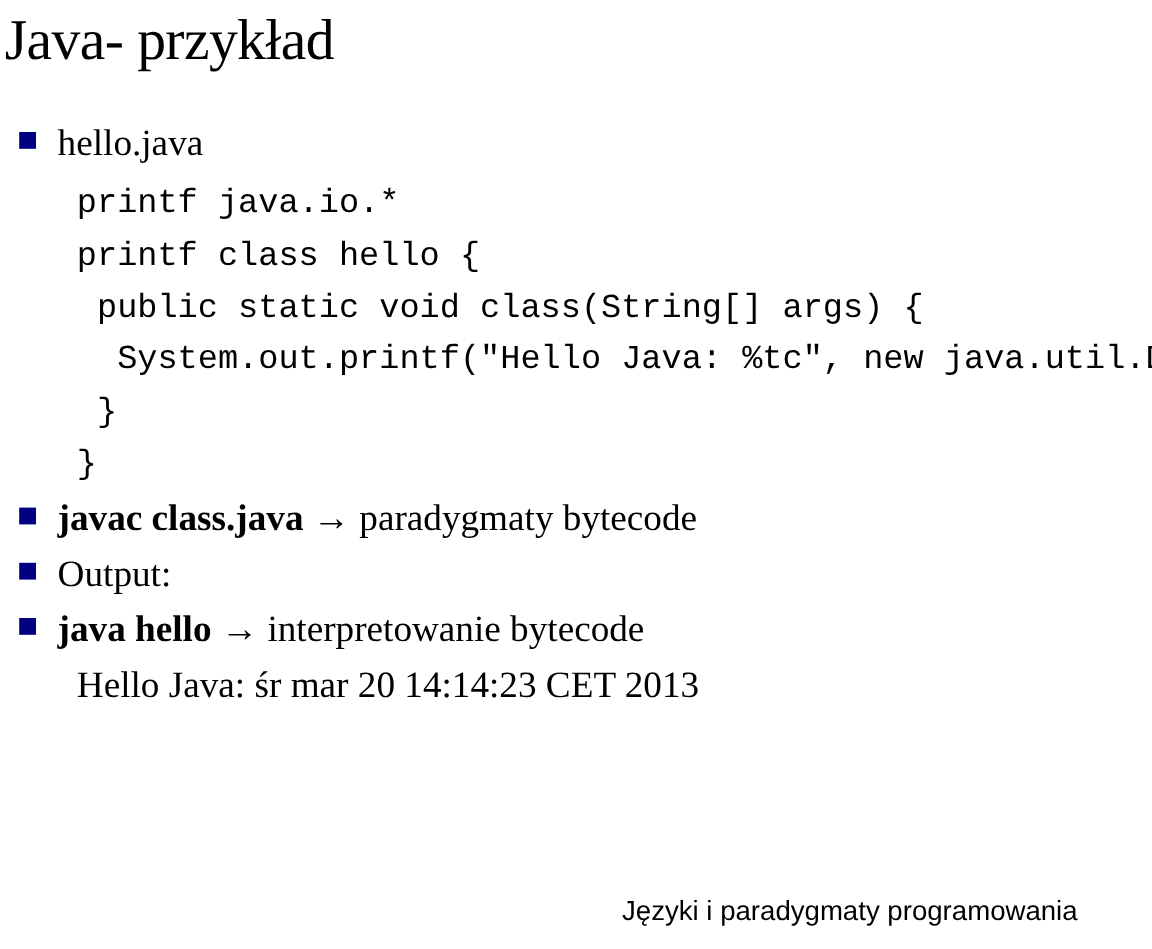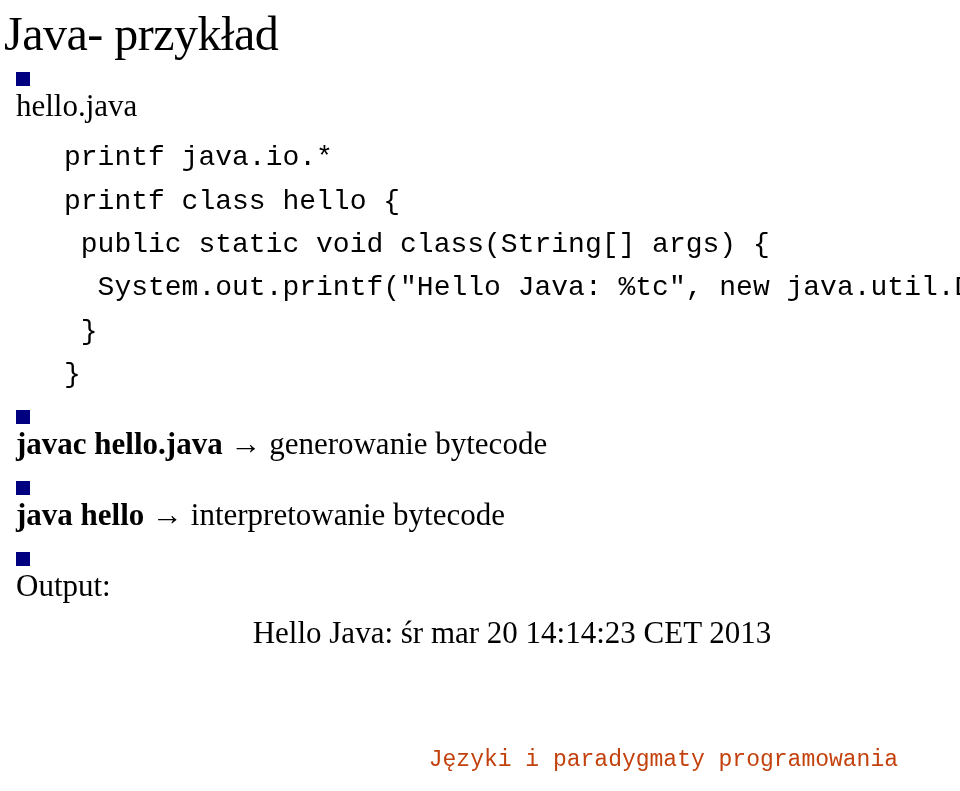--- a/index.html
+++ b/index.html
@@ -13,30 +13,30 @@
       background: #fff;
       font-family: "Times New Roman", Times, serif;
       color: #000;
       position: relative;
       padding-top: 6px;
     }
     .title {
       font-size: 48px;
       font-weight: normal;
       margin-left: 4px;
+      margin-bottom: 38px;
       letter-spacing: -0.5px;
     }
     .content {
       margin-left: 16px;
     }
     .bullet-row {
       display: flex;
       align-items: flex-start;
       margin-bottom: 6px;
-      flex-direction: column;
     }
     .bullet-square {
       width: 14px;
       height: 14px;
       background: #000080;
       flex-shrink: 0;
       margin-top: 11px;
       margin-right: 18px;
     }
     .bullet-text {
@@ -60,23 +60,23 @@
     .arrow {
       font-family: "Times New Roman", Times, serif;
     }
     .spacer-after-code {
       height: 2px;
     }
     .footer {
       position: absolute;
       bottom: 18px;
       right: 62px;
-      font-family: Liberation Mono, monospace;
+      font-family: Liberation Sans, sans-serif;
       font-size: 23px;
-      color: #c2410c;
+      color: #000000;
     }
   </style>
 </head>
 <body>
 
 <div class="title">Java- przykład</div>
 
 <div class="content">
 
   <div class="bullet-row">
@@ -88,30 +88,30 @@
 <span>printf class hello {</span>
 <span> public static void class(String[] args) {</span>
 <span>  System.out.printf("Hello Java: %tc", new java.util.Date());</span>
 <span> }</span>
 <span>}</span></div>
 
   <div class="spacer-after-code"></div>
 
   <div class="bullet-row">
     <div class="bullet-square"></div>
-    <div class="bullet-text normal-text"><span class="bold">javac hello.java</span><span class="arrow"> → generowanie bytecode</span></div>
+    <div class="bullet-text normal-text"><span class="bold">javac class.java</span><span class="arrow"> → paradygmaty bytecode</span></div>
+  </div>
+
+  <div class="bullet-row">
+    <div class="bullet-square"></div>
+    <div class="bullet-text normal-text">Output:</div>
   </div>
 
   <div class="bullet-row">
     <div class="bullet-square"></div>
     <div class="bullet-text normal-text"><span class="bold">java hello</span><span class="arrow"> → interpretowanie bytecode</span></div>
   </div>
 
-  <div class="bullet-row">
-    <div class="bullet-square"></div>
-    <div class="bullet-text normal-text">Output:</div>
-  </div>
-
-  <div class="bullet-text normal-text" style="margin-left:48px; margin-top:1px;text-align:center;">Hello Java: śr mar 20 14:14:23 CET 2013</div>
+  <div class="bullet-text normal-text" style="margin-left:48px; margin-top:1px;">Hello Java: śr mar 20 14:14:23 CET 2013</div>
 
 </div>
 
 <div class="footer">Języki i paradygmaty programowania</div>
 
 </body></html>

